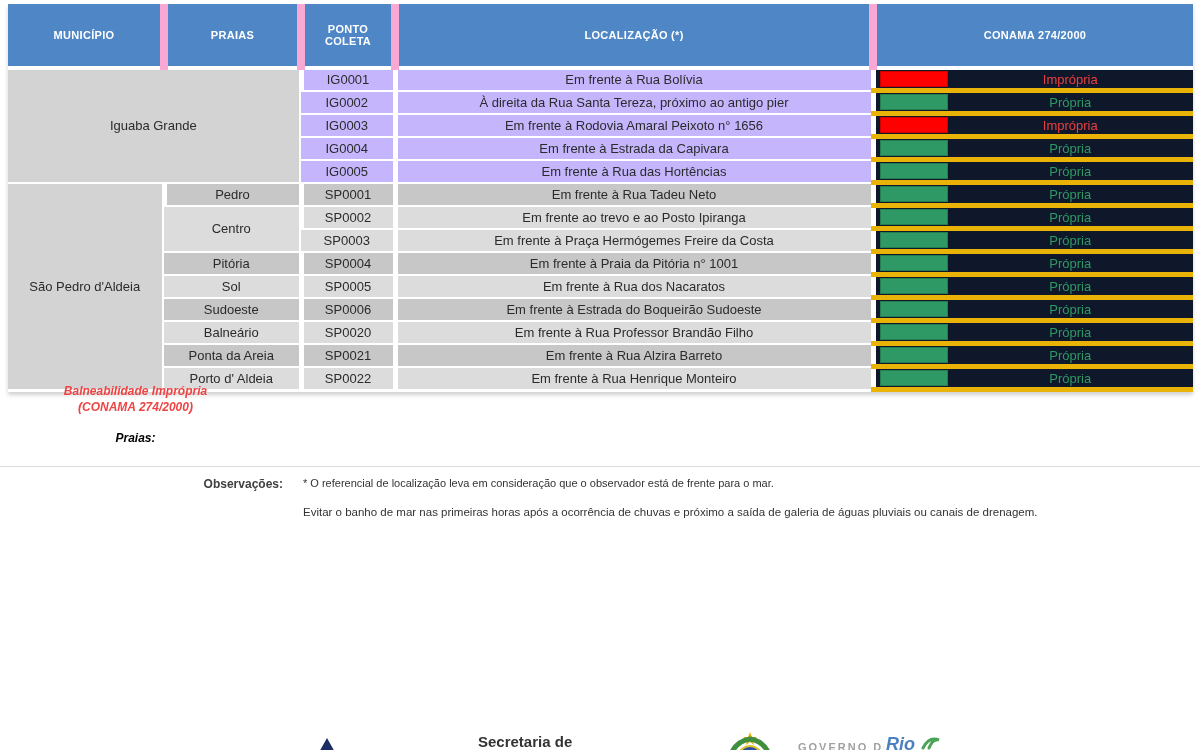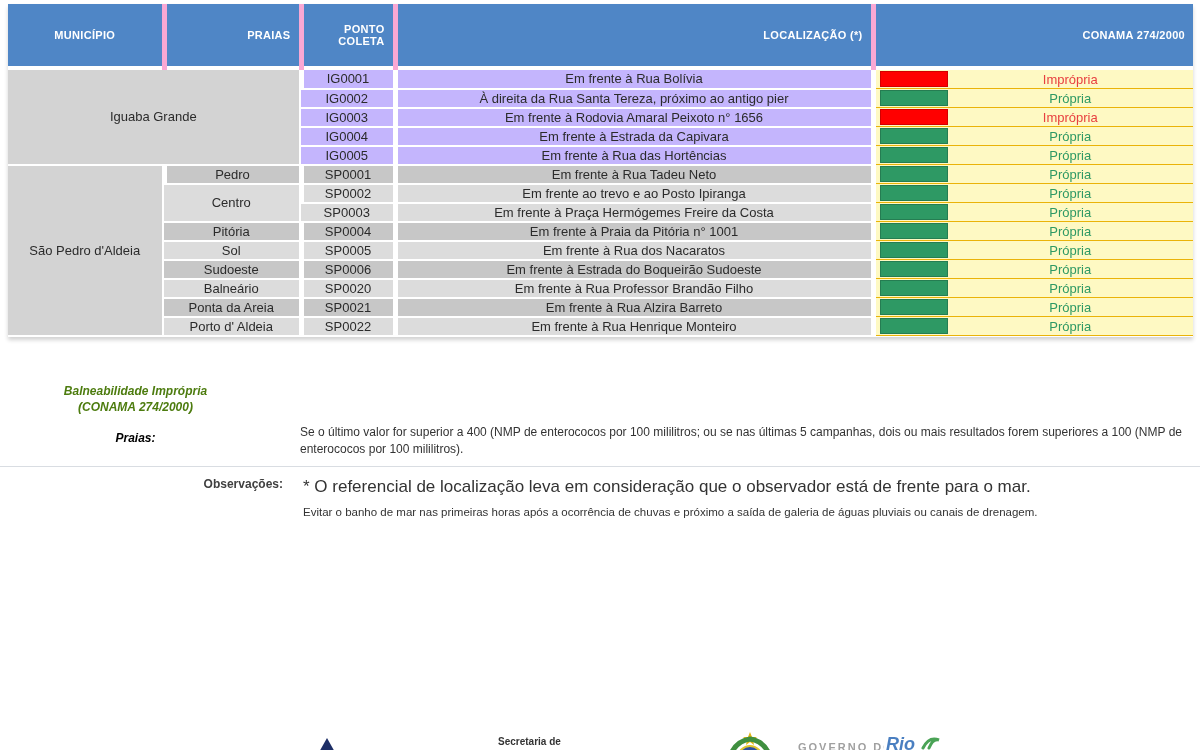--- a/index.html
+++ b/index.html
@@ -10,58 +10,58 @@
   }
 
   
   .tbl-wrap { position:absolute; left:8px; top:4px; width:1185px; box-shadow:0 3px 4px rgba(0,0,0,.18); }
   table { border-collapse:collapse; table-layout:fixed; width:100%; }
   col.c-mun {width:156px;} col.c-pra {width:137px;} col.c-pon {width:94px;}
   col.c-loc {width:478px;} col.c-con {width:320px;}
   th {
     background:#4f86c6; color:#fff; font-size:11px; font-weight:bold;
     height:64px; text-align:center; vertical-align:middle; letter-spacing:.3px;
-    border-bottom:4px solid #fff; padding:0 8px;
+    border-bottom:4px solid #fff; padding:0 14px;
   }
-  th + th { border-left:5px solid #f9a8d4;text-align:right; }
+  th + th { border-left:8px solid #f9a8d4; }
   td { height:18.4px; vertical-align:middle; text-align:center; font-size:13px; color:#2b2b2b;
        border-bottom:2px solid #fff; padding:0 2px; white-space:nowrap; overflow:hidden; }
   td + td { border-left:5px solid #fff; }
   td.mun { background:#d3d3d3; }
   tr.ig  td.body { background:#c4b5fd; }
   tr.sh-dark  td.body { background:#c7c7c7; }
   tr.sh-light td.body { background:#dcdcdc; }
-  td.conama { background:#fef9c3; border-bottom:1px solid #eab308; padding:0; }
+  td.conama { background:#0f172a; border-bottom:5px solid #eab308; padding:0; }
   .conama-inner { display:flex; align-items:center; height:100%; padding:1px 0 1px 4px; }
   .sw { display:block; width:68px; height:16px; border:1px solid rgba(0,0,0,.18); }
   .sw.ok  { background:#2e9964; }
   .sw.bad { background:#ff0000; }
   .st { flex:1; text-align:center; font-size:13px; }
   .st.ok  { color:#2e9964; }
   .st.bad { color:#e84040; }
 
   
   .legend { position:absolute; left:38px; top:383px; width:195px; text-align:center;
-            color:#4d7c0f; font-size:12px; font-weight:bold; font-style:italic; line-height:16px; }
+            color:#ef4444; font-size:12px; font-weight:bold; font-style:italic; line-height:16px; }
   .praias-label { position:absolute; left:38px; top:431px; width:195px; text-align:center;
             color:#000000; font-size:12px; font-weight:bold; font-style:italic; }
   .praias-text { position:absolute; left:300px; top:424px; width:885px;
             font-size:12px; color:#333; line-height:17px; }
   .divider { position:absolute; left:0; top:466px; width:1200px; border-top:1px solid #d9dde2; }
   .obs-label { position:absolute; left:120px; top:477px; width:163px; text-align:right;
             font-size:12px; font-weight:bold; color:#404040; }
-  .obs-note1 { position:absolute; left:303px; top:477px; width:880px; font-size:17px; color:#333; }
+  .obs-note1 { position:absolute; left:303px; top:477px; width:880px; font-size:11px; color:#333; }
   .obs-note2 { position:absolute; left:303px; top:506px; width:900px; font-size:11.5px; color:#333; }
 
   
   .logo-a { position:absolute; left:318px; top:738px; width:0; height:0;
             border-left:9px solid transparent; border-right:9px solid transparent;
             border-bottom:16px solid #1d2e66; }
-  .secretaria { position:absolute; left:478px; top:737px; font-size:10px; font-weight:bold;
-            color:#333; line-height:10px;margin-left:20px; }
+  .secretaria { position:absolute; left:478px; top:737px; font-size:15px; font-weight:bold;
+            color:#333; line-height:10px; }
   .emblem { position:absolute; left:718px; top:732px; }
   .governo { position:absolute; left:798px; top:741px; width:86px; overflow:hidden;
             font-size:11px; letter-spacing:2px; color:#a0a0a0; white-space:nowrap; font-weight:bold; }
   .rio { position:absolute; left:886px; top:734px; font-size:18px; font-weight:bold;
             font-style:italic; color:#4a7fc1; }
   .rio-swirl { position:absolute; left:921px; top:736px; }
 </style>
 </head>
 <body>
 
@@ -240,21 +240,20 @@
         </tr>
       </tbody>
     </table>
   </div>
 
   <div class="legend">
     <div>Balneabilidade Imprópria</div>
     <div>(CONAMA 274/2000)</div>
   </div>
   <div class="praias-label">Praias:</div>
-  <div class="praias-text">Se o último valor for superior a 400 (NMP de enterococos por 100 mililitros; ou se nas últimas 5 campanhas, dois ou mais resultados forem superiores a 100 (NMP de enterococos por 100 mililitros).</div>
 
   <div class="divider"></div>
 
   <div class="obs-label">Observações:</div>
   <div class="obs-note1">* O referencial de localização leva em consideração que o observador está de frente para o mar.</div>
   <div class="obs-note2">Evitar o banho de mar nas primeiras horas após a ocorrência de chuvas e próximo a saída de galeria de águas pluviais ou canais de drenagem.</div>
 
   <div class="logo-a"></div>
   <div class="secretaria">Secretaria de</div>
   <div class="emblem">

